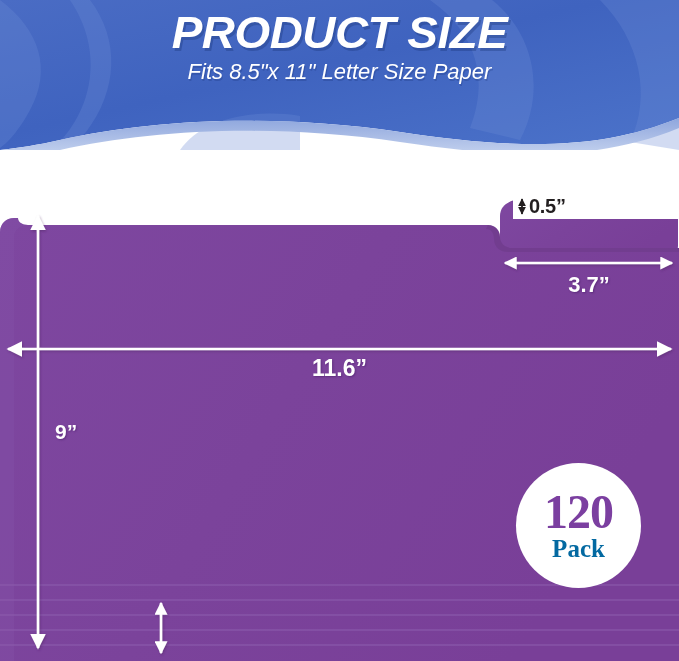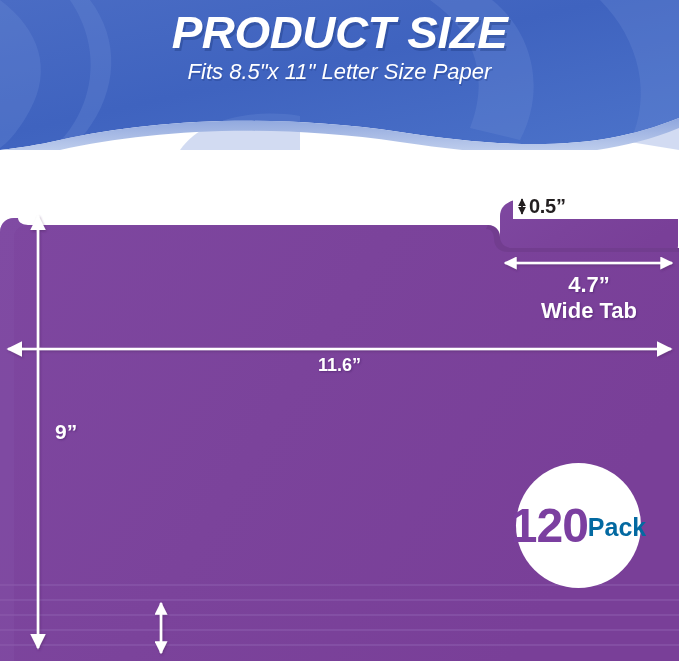--- a/index.html
+++ b/index.html
@@ -23,38 +23,38 @@
   
   #folder{position:absolute;left:0;top:200px;width:679px;height:461px;}
   #folder svg{position:absolute;left:0;top:0;}
 
   
   #anno{position:absolute;left:0;top:0;width:679px;height:661px;z-index:20;}
   #anno svg{position:absolute;left:0;top:0;}
 
   .lbl{position:absolute;color:#ffffff;font-weight:bold;z-index:25;
        text-shadow:1px 1px 2px rgba(60,20,90,.45);white-space:nowrap;}
-  #lbl-116{left:0;top:355px;width:679px;text-align:center;font-size:18px;}
+  #lbl-116{left:0;top:355px;width:679px;text-align:center;font-size:23px;}
   #lbl-9{left:55px;top:420px;font-size:21px;}
   #lbl-37{left:498px;top:272px;width:182px;text-align:center;font-size:22px;}
   #lbl-widetab{left:498px;top:298px;width:182px;text-align:center;font-size:22px;}
   #lbl-exp{left:176px;top:612px;font-size:22px;}
 
   
   #box05{position:absolute;left:513px;top:194px;width:180px;height:25px;
          background:#ffffff;z-index:26;display:flex;align-items:flex-end;}
   #box05 .tick{position:relative;width:16px;height:25px;flex:0 0 16px;}
   #box05 .tick svg{position:absolute;left:0;top:0;}
   #box05 .txt{font-size:20px;font-weight:bold;color:#231f20;line-height:25px;
               letter-spacing:-0.3px;}
 
   
   #badge{position:absolute;left:516px;top:463px;width:125px;height:125px;
          border-radius:50%;background:#ffffff;z-index:26;
-         display:flex;flex-direction:row;align-items:center;justify-content:center;}
+         display:flex;flex-direction:column;align-items:center;justify-content:center;font-family:Liberation Serif, serif;}
   #badge .n{font-size:48px;font-weight:bold;color:#7b3fa0;line-height:44px;
             letter-spacing:-1px;}
   #badge .p{font-size:25px;font-weight:bold;color:#0369a1;line-height:26px;
             margin-top:2px;}
 </style>
 </head>
 <body>
 
 <div id="stage">
 
@@ -159,22 +159,21 @@
             </marker>
           </defs>
           <line x1="9" y1="5" x2="9" y2="20" stroke="#231f20" stroke-width="1.8" marker-start="url(#arrK2)" marker-end="url(#arrK2)"></line>
         </svg>
       </span>
       <span class="txt">0.5”</span>
     </div>
 
     <div class="lbl" id="lbl-116">11.6”</div>
     <div class="lbl" id="lbl-9">9”</div>
-    <div class="lbl" id="lbl-37">4.7”</div>
-    <div class="lbl" id="lbl-widetab">Wide Tab</div>
+    <div class="lbl" id="lbl-37">3.7”</div>
 
     <div id="badge">
       <span class="n">120</span>
       <span class="p">Pack</span>
     </div>
   </div>
 
 </div>
 
 </body></html>

